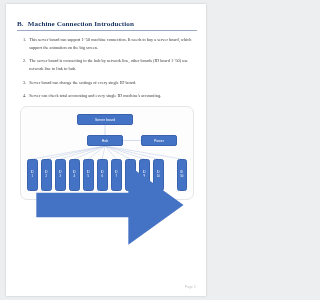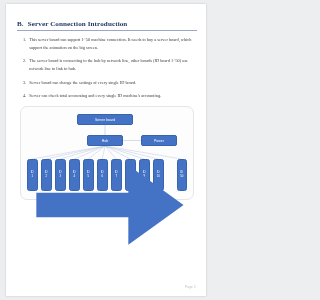--- a/index.html
+++ b/index.html
@@ -170,21 +170,21 @@
 </style>
 </head>
 <body>
 
 <div class="page">
 
   <div class="content">
 
     <div class="heading">
       <span>B.</span>
-      <span>Server Connection Introduction</span>
+      <span>Machine Connection Introduction</span>
     </div>
     <div class="heading-rule"></div>
 
     <ol class="list">
       <li>
         <span class="li-num">1.</span>
         <span class="li-text">This server board can support 1~50 machine connection. It needs to buy a server board, which support the animation on the big screen.</span>
       </li>
       <li>
         <span class="li-num">2.</span>

